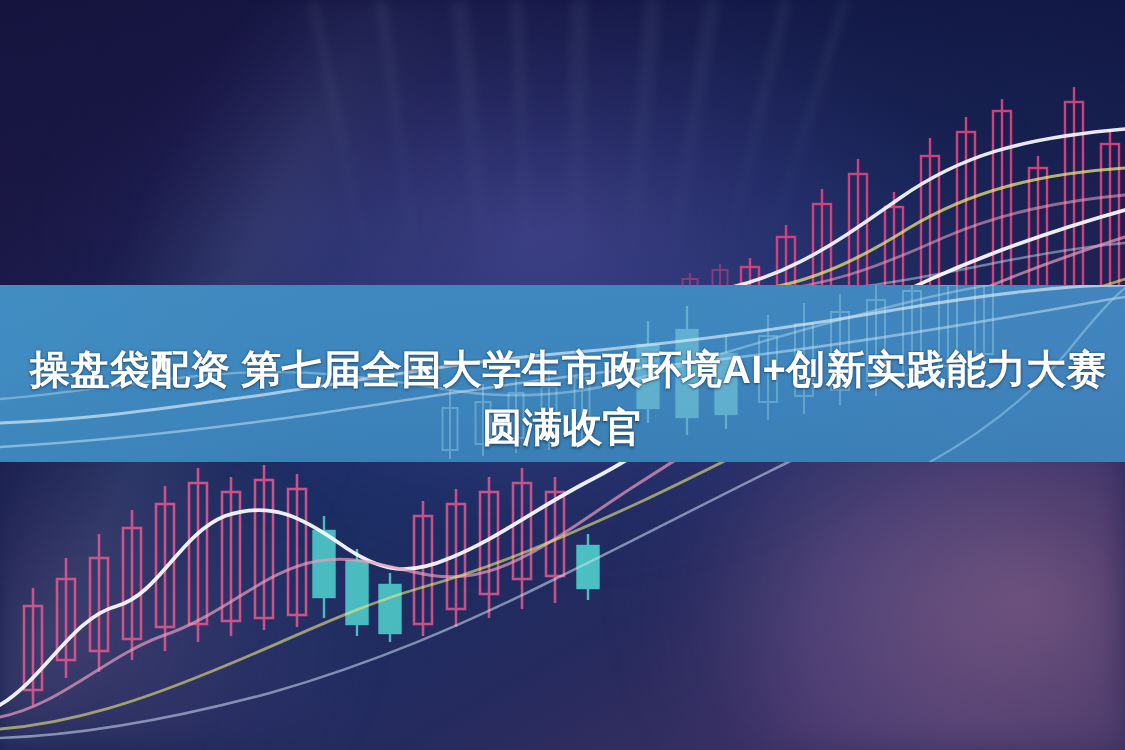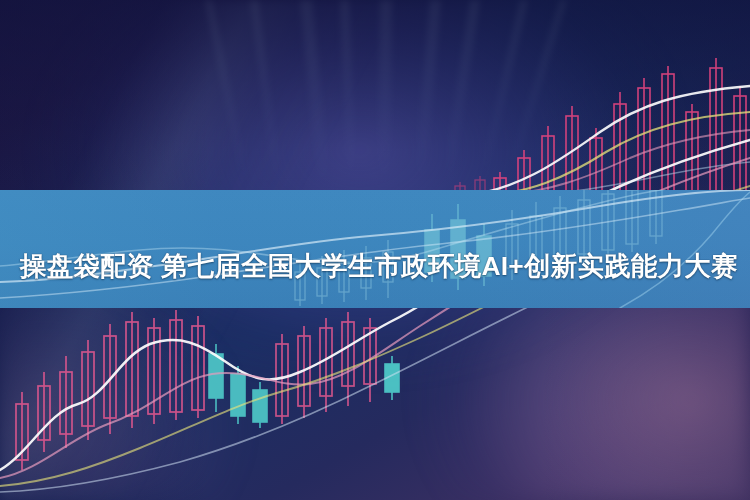--- a/index.html
+++ b/index.html
@@ -271,15 +271,16 @@
         <path d="M0 92 C60 90 110 82 170 74 C240 64 300 52 370 46 C440 40 520 30 600 16 C660 6 710 0 750 0" stroke="#dff0fa" stroke-width="2" opacity=".65"></path>
         <path d="M0 108 C70 104 140 96 210 86 C290 74 360 62 440 54 C520 46 610 32 680 20 C716 14 736 10 750 8" stroke="#cfe8f7" stroke-width="1.7" opacity=".50"></path>
         <path d="M0 76 C50 72 92 64 140 60 C200 54 250 62 300 70 C350 78 396 72 440 58 C500 40 560 22 620 8 C670 -4 720 -8 750 -10" stroke="#bfe2f4" stroke-width="1.6" opacity=".42"></path>
         <path d="M620 118 C660 96 690 70 712 44 C728 24 740 10 750 2" stroke="#a9d9f2" stroke-width="1.5" opacity=".45"></path>
       </g>
     </svg>
   </div>
 
   <div id="title-text">
     <div class="tline" id="line1">操盘袋配资 第七届全国大学生市政环境AI+创新实践能力大赛</div>
+    <div class="tline" id="line2">圆满收官</div>
   </div>
 
 </div>
 
 </body></html>

